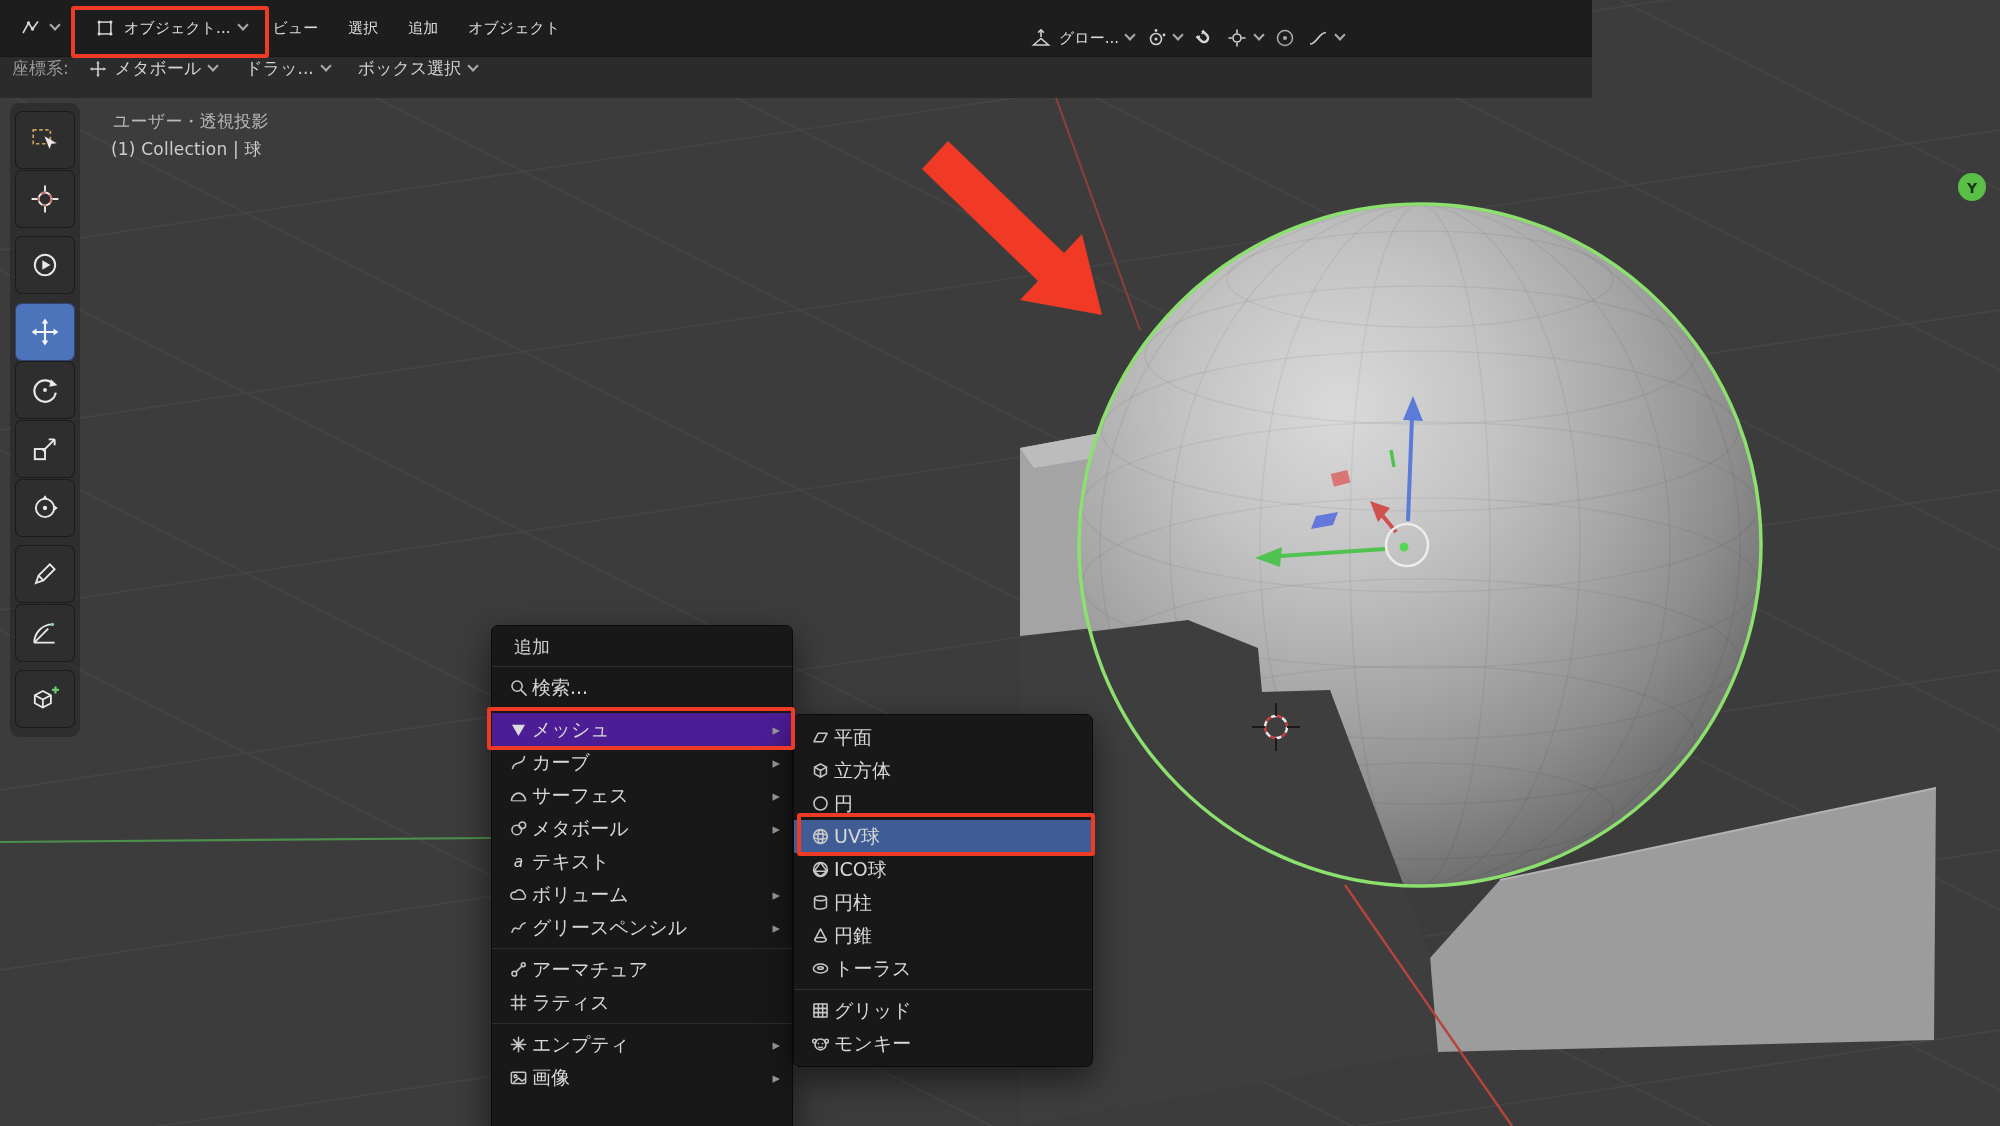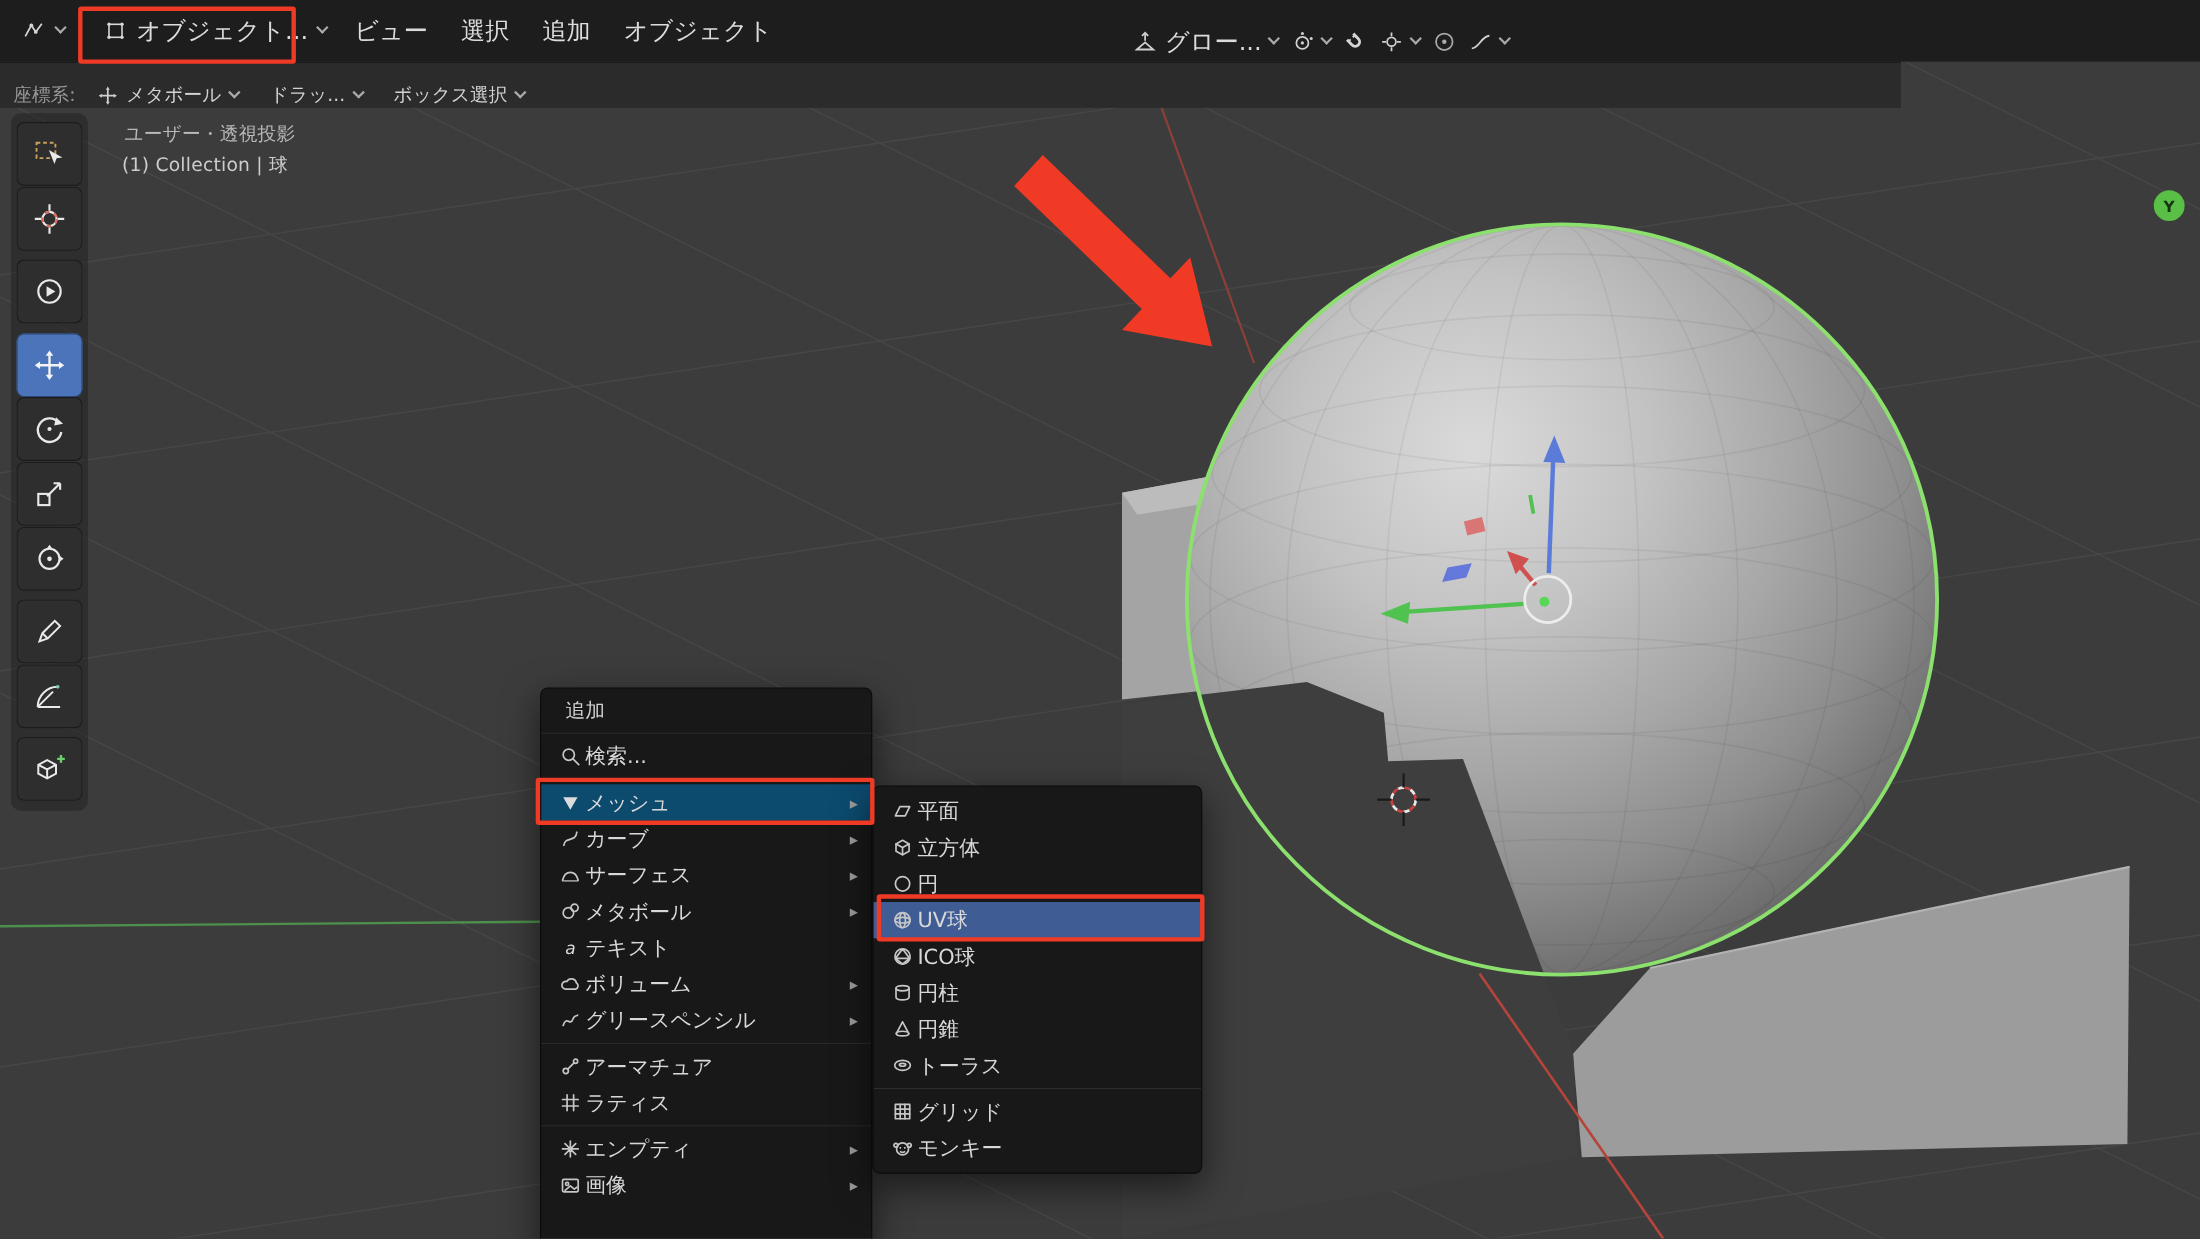--- a/index.html
+++ b/index.html
@@ -7,38 +7,38 @@
   body {
     width:2000px; height:1126px; position:relative; overflow:hidden;
     background:#3c3c3c;
     font-family:"DejaVu Sans","Liberation Sans",sans-serif;
     color:#dcdcdc;
   }
   svg { display:block; }
 
   
   .topbar {
-    position:absolute; top:0; left:0; width:2000px; height:56px;
+    position:absolute; top:0; left:0; width:1592px; height:56px;
     background:#1d1d1d; display:flex; align-items:center; z-index:20;
-    font-size:22px;
+    font-size:15px;
   }
   .hbtn { display:flex; align-items:center; gap:9px; padding:0 10px; height:40px; border-radius:5px; }
   .editor-btn { margin-left:10px; }
   .mode-btn { margin-left:16px; }
   .hmenu { padding:0 15px; height:40px; display:flex; align-items:center; cursor:default; }
   .chev { width:8px; height:8px; border-right:2px solid #ababab; border-bottom:2px solid #ababab;
           transform:rotate(45deg); display:inline-block; margin-top:-6px; }
   .hright { position:absolute; left:1030px; top:0; height:56px; display:flex; align-items:center; gap:11px; }
   .hgroup { display:flex; align-items:center; gap:7px;margin-top:20px; }
 
   
   .toolsettings {
-    position:absolute; top:56px; left:0; width:1728px; height:42px;
+    position:absolute; top:56px; left:0; width:1592px; height:42px;
     background:#2b2b2b; border-top:1px solid #161616;
-    display:flex; align-items:flex-end; z-index:19; font-size:17px; color:#d2d2d2;
+    display:flex; align-items:flex-start; z-index:19; font-size:17px; color:#d2d2d2;
   }
   .ts-label { color:#979797; margin-left:12px; }
   .ts-item { display:flex; align-items:center; gap:8px; }
 
   
   .toolstrip { position:absolute; left:10px; top:103px; width:70px; height:634px;
     background:rgba(28,28,28,.45); border-radius:9px; z-index:14; }
   .tool {
     position:absolute; left:15px; width:60px; height:58px; background:#2e2e2e;
     border-radius:7px; display:flex; align-items:center; justify-content:center;
@@ -61,21 +61,21 @@
   .add-menu  { left:491px; top:625px; width:302px; height:520px; }
   .mesh-menu { left:793px; top:714px; width:300px; }
   .menu-title { height:30px; line-height:30px; padding-left:22px; color:#cfcfcf; font-size:18px; }
   .menu-sep { height:1px; background:#0d0d0d; border-bottom:1px solid #2e2e2e; margin:4px 0; }
   .menu-row {
     height:33px; display:flex; align-items:center; padding:0 12px 0 15px; gap:3px;
     color:#d8d8d8; font-size:19px; white-space:nowrap;
   }
   .menu-row .mi { width:22px; height:22px; flex:0 0 22px; display:flex; align-items:center; justify-content:center; }
   .menu-row .arrow { margin-left:auto; color:#9b9b9b; font-size:15px; }
-  .menu-row.hl1 { background:#0c4a6e; }
+  .menu-row.hl1 { background:#4c1d95; }
   .menu-row.hl2 { background:#3f5d94; }
   .mi svg { width:19px; height:19px; stroke:#c6c6c6; fill:none; stroke-width:1.3; stroke-linecap:round; stroke-linejoin:round; }
 
   
   .ann { position:absolute; border:4px solid #ef3a25; border-radius:3px; z-index:40; pointer-events:none; }
   #ann-mode { left:71px;  top:6px;   width:198px; height:52px; }
   #ann-mesh { left:487px; top:707px; width:308px; height:43px; }
   #ann-uv   { left:797px; top:813px; width:298px; height:43px; }
 
   .hicon svg { display:block; }

